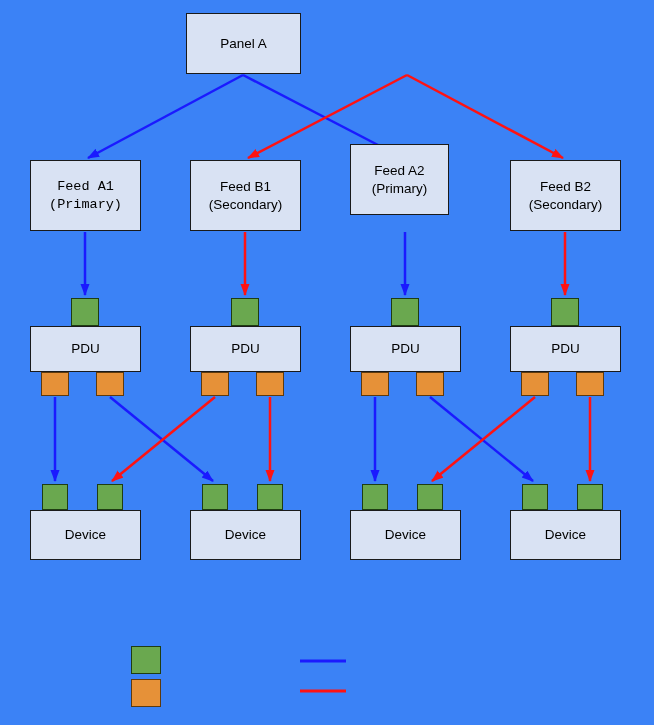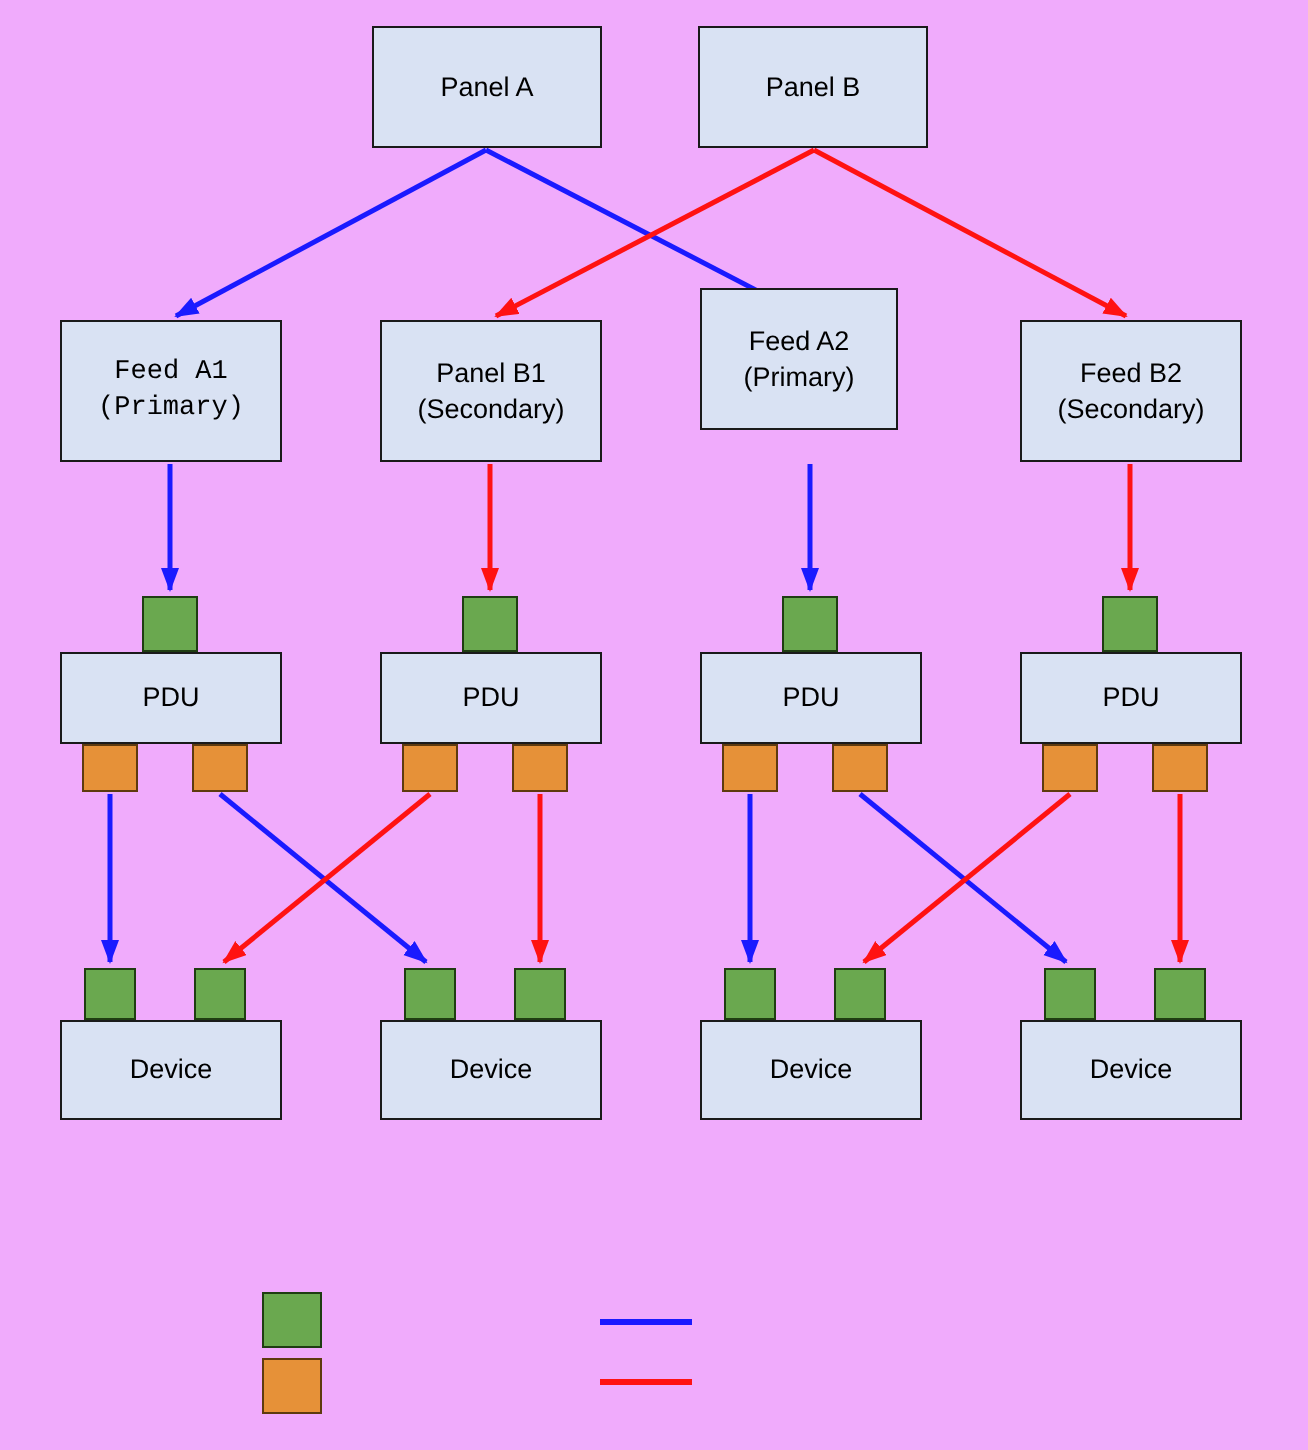--- a/index.html
+++ b/index.html
@@ -4,21 +4,21 @@
 <style>
   html, body {
     margin: 0;
     padding: 0;
     background: #000000;
   }
   .canvas {
     position: relative;
     width: 654px;
     height: 725px;
-    background: #f0abfc;
+    background: #3b82f6;
     font-family: "Liberation Sans", sans-serif;
     overflow: hidden;
   }
   .overlay {
     position: absolute;
     left: 0;
     top: 0;
     width: 654px;
     height: 725px;
     pointer-events: none;
@@ -107,30 +107,27 @@
 
     <g>
       <line class="blue legend" x1="300" y1="661" x2="346" y2="661"></line>
       <line class="red legend" x1="300" y1="691" x2="346" y2="691"></line>
     </g>
   </svg>
 
   <div class="box" style="left:186px; top:13px; width:115px; height:61px;">
     <span>Panel A</span>
   </div>
-  <div class="box" style="left:349px; top:13px; width:115px; height:61px;">
-    <span>Panel B</span>
-  </div>
 
   <div class="box" style="left:30px; top:160px; width:111px; height:71px;font-family:Liberation Mono, monospace;">
     <span>Feed A1</span>
     <span>(Primary)</span>
   </div>
   <div class="box" style="left:190px; top:160px; width:111px; height:71px;">
-    <span>Panel B1</span>
+    <span>Feed B1</span>
     <span>(Secondary)</span>
   </div>
   <div class="box" style="left:350px; top:144px; width:99px; height:71px;">
     <span>Feed A2</span>
     <span>(Primary)</span>
   </div>
   <div class="box" style="left:510px; top:160px; width:111px; height:71px;justify-content:center;">
     <span>Feed B2</span>
     <span>(Secondary)</span>
   </div>

